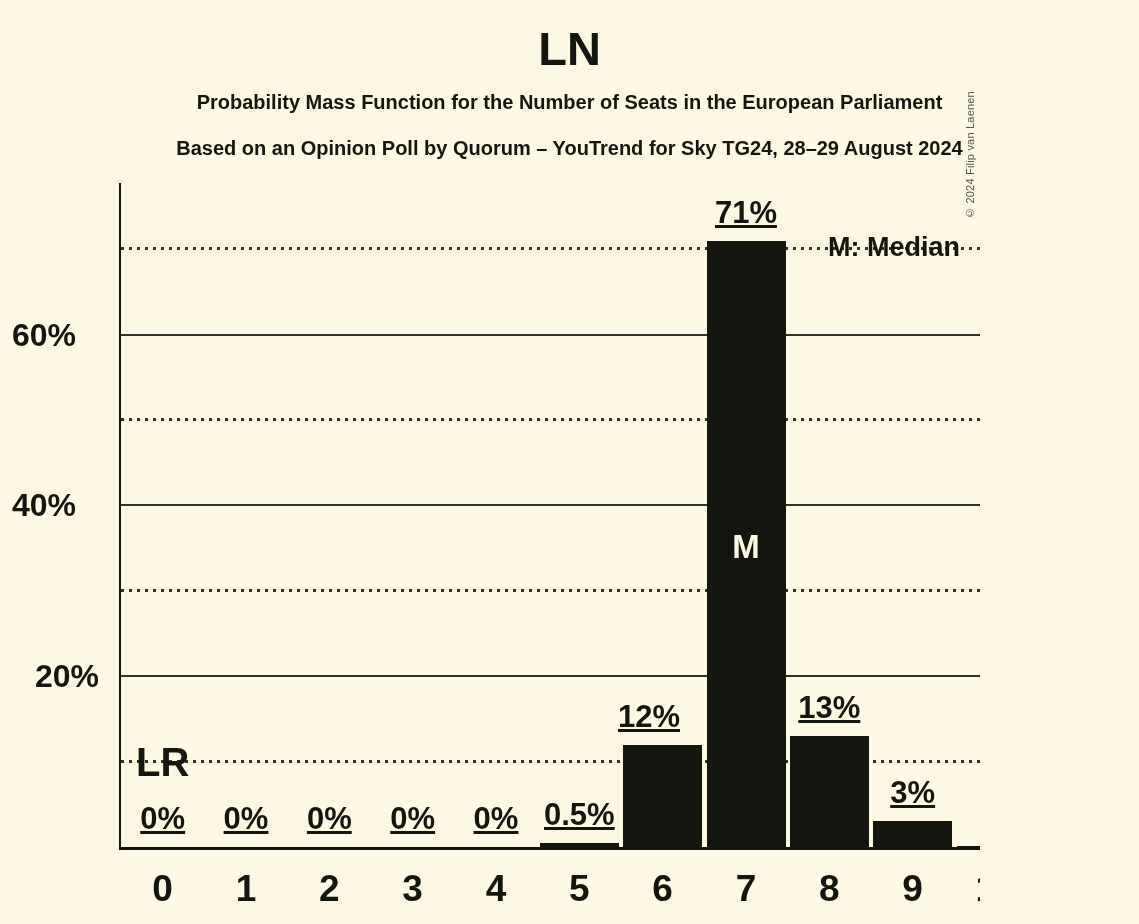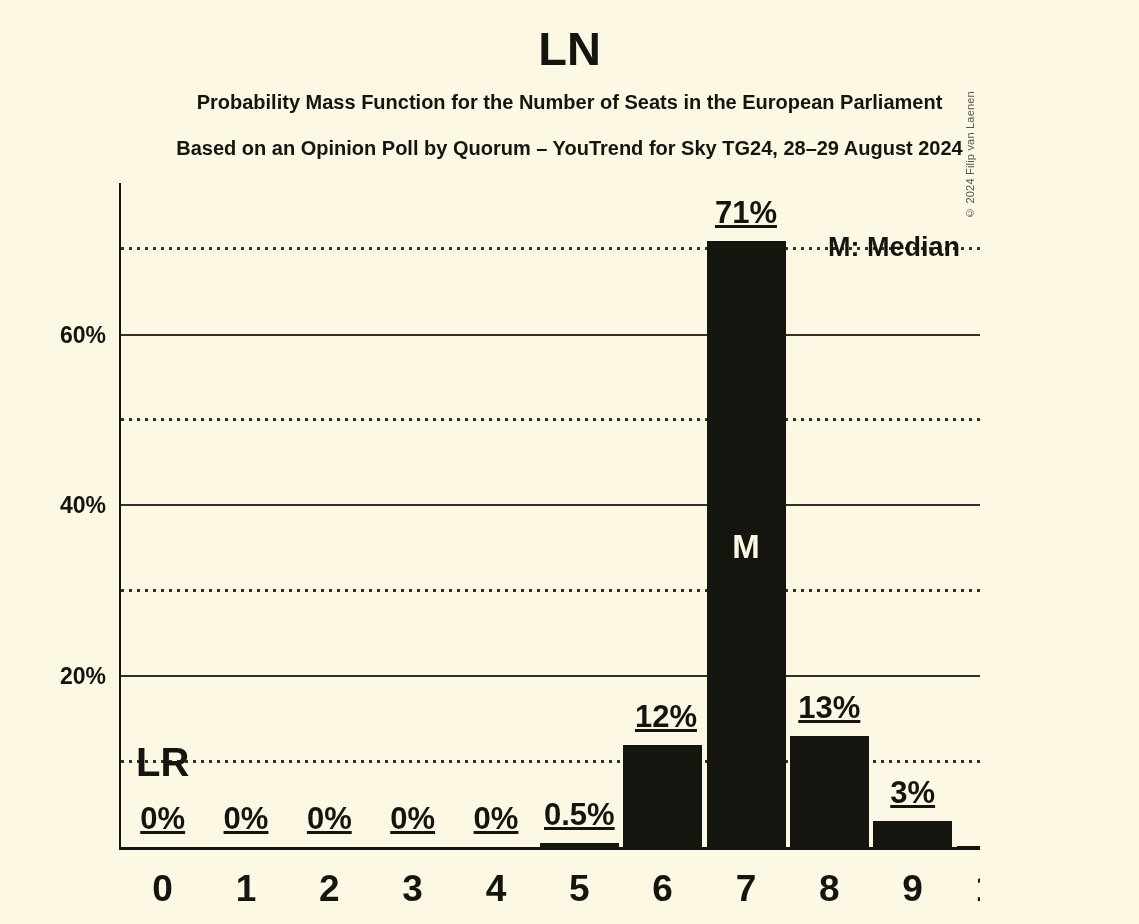--- a/index.html
+++ b/index.html
@@ -58,22 +58,22 @@
     background:repeating-linear-gradient(90deg,var(--grid) 0 3.5px,transparent 3.5px 8px);
   }
   .bar{
     position:absolute;bottom:0;background:var(--ink);z-index:2;
   }
   .val-label{
     position:absolute;width:140px;text-align:center;
     font-size:31px;line-height:36px;z-index:3;text-decoration:underline;
   }
   .ylab{
-    position:absolute;left:6px;width:100px;text-align:right;
-    font-size:23px;line-height:38px;
+    position:absolute;left:12px;width:100px;
+    font-size:32px;line-height:38px;
   }
   .xlab{
     position:absolute;top:870px;width:90px;text-align:center;
     font-size:37px;line-height:38px;
   }
   .lr-marker{
     position:absolute;width:120px;text-align:center;
     font-size:40px;line-height:42px;z-index:3;
   }
   .m-marker{
@@ -99,34 +99,34 @@
       <div class="grid-dotted" style="bottom: 426px;"></div>
       <div class="grid-dotted" style="bottom: 596.8px;"></div>
       <div class="val-label" style="left: -28.3333px; bottom: 10px;">0%</div>
       <div class="val-label" style="left: 55px; bottom: 10px;">0%</div>
       <div class="val-label" style="left: 138.333px; bottom: 10px;">0%</div>
       <div class="val-label" style="left: 221.667px; bottom: 10px;">0%</div>
       <div class="val-label" style="left: 305px; bottom: 10px;">0%</div>
       <div class="bar" style="left: 418.833px; width: 79px; height: 4.27px;"></div>
       <div class="val-label" style="left: 388.333px; bottom: 14.27px;">0.5%</div>
       <div class="bar" style="left: 502.167px; width: 79px; height: 102.48px;"></div>
-      <div class="val-label" style="left: 475px; bottom: 112.48px;">12%</div>
+      <div class="val-label" style="left: 458px; bottom: 112.48px;">12%</div>
       <div class="bar" style="left: 585.5px; width: 79px; height: 606.34px;"></div>
       <div class="val-label" style="left: 555px; bottom: 616.34px;">71%</div>
       <div class="bar" style="left: 668.833px; width: 79px; height: 111.02px;"></div>
       <div class="val-label" style="left: 638.333px; bottom: 121.02px;">13%</div>
       <div class="bar" style="left: 752.167px; width: 79px; height: 25.62px;"></div>
       <div class="val-label" style="left: 721.667px; bottom: 35.62px;">3%</div>
       <div class="bar" style="left: 835.5px; width: 79px; height: 1px;"></div>
       <div class="val-label" style="left: 888.333px; bottom: 10px;">0%</div>
       <div class="lr-marker" style="left: -18.3333px; bottom: 64.4px;">LR</div>
       <div class="m-marker" style="left: 565px; bottom: 282px;">M</div>
     </div>
   <div id="ylabels">
-      <div class="ylab" style="top: 657.2px;">20%</div>
+      <div class="ylab" style="top: 657.2px; margin-left: 23px;">20%</div>
       <div class="ylab" style="top: 486.4px;">40%</div>
       <div class="ylab" style="top: 315.6px;">60%</div>
     </div>
   <div id="xlabels">
       <div class="xlab" style="left: 117.667px;">0</div>
       <div class="xlab" style="left: 201px;">1</div>
       <div class="xlab" style="left: 284.333px;">2</div>
       <div class="xlab" style="left: 367.667px;">3</div>
       <div class="xlab" style="left: 451px;">4</div>
       <div class="xlab" style="left: 534.333px;">5</div>

